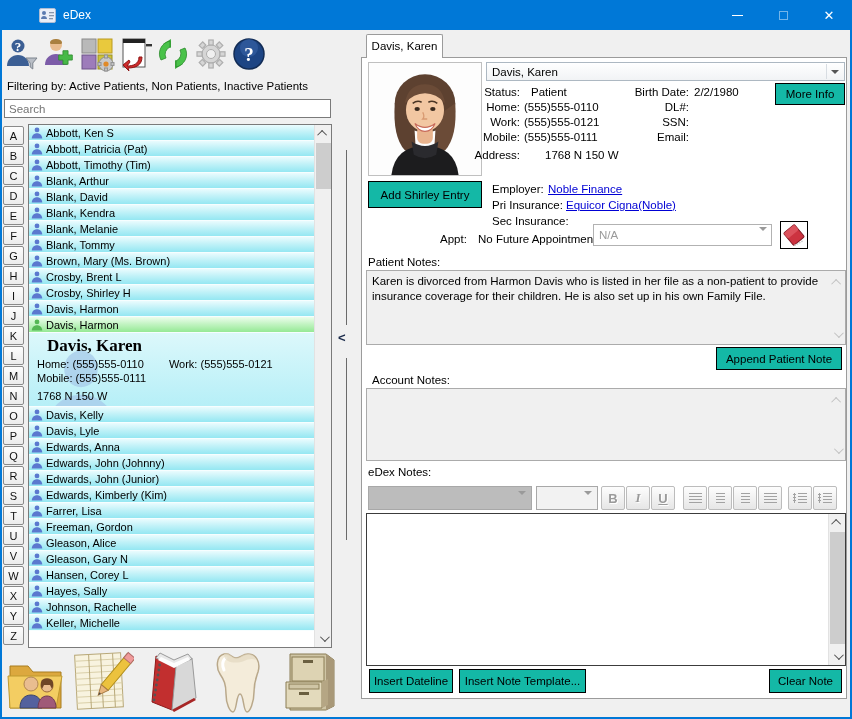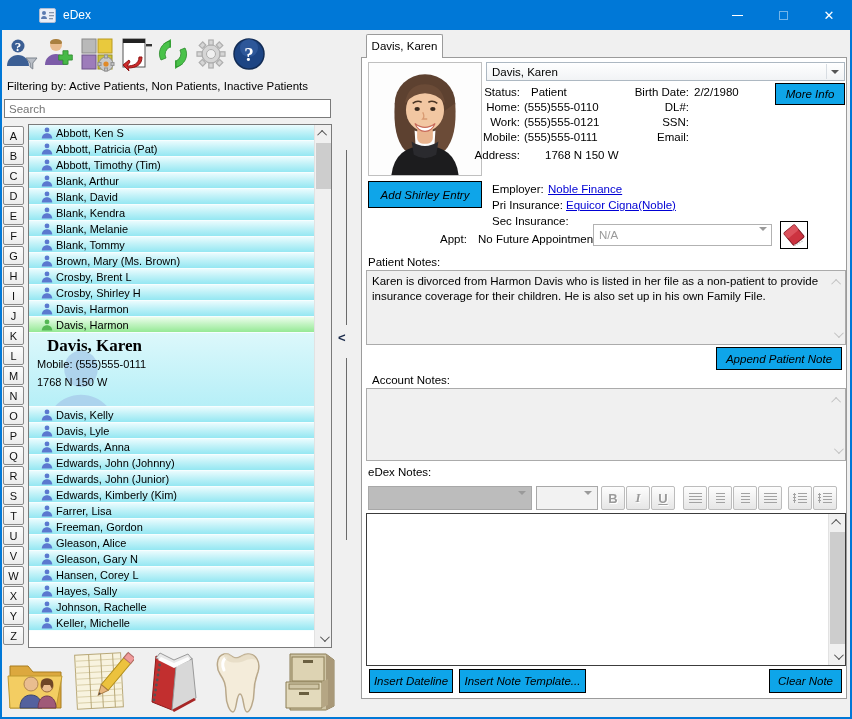--- a/index.html
+++ b/index.html
@@ -23,21 +23,21 @@
   #filterline { position:absolute; left:7px; top:80px; font-size:11.5px; color:#000; }
   #search { position:absolute; left:4px; top:99px; width:327px; height:19px; border:1px solid #7a7a7a; background:#fff; font-size:11.5px; padding:0 4px; color:#444; font-family:"Liberation Sans",sans-serif; }
 
   
   #alphabet { position:absolute; left:3px; top:126px; width:21px; display:flex; flex-direction:column; gap:1px; }
   .alpha-btn { width:21px; height:19px; background:linear-gradient(#fdfdfd,#ececec); border:1px solid #8a8a8a; border-radius:2px; font-size:11px; color:#111; display:flex; align-items:center; justify-content:center; }
 
   
   #listbox { position:absolute; left:28px; top:124px; width:304px; height:524px; border:1px solid #7a7a7a; background:#fff; overflow:hidden; }
   #rows { position:absolute; left:0; top:0; right:17px; }
-  .prow { height:16px; display:flex; align-items:center; gap:3px; padding-left:12px; font-size:11px; color:#000;
+  .prow { height:16px; display:flex; align-items:center; gap:3px; padding-left:2px; font-size:11px; color:#000;
           background:linear-gradient(180deg,#eafcfe 0%,#c2f2f8 45%,#94e7f2 100%); border-bottom:1px solid #f6feff; }
   .prow svg { width:12px; height:13px; fill:#5b79cf; flex:0 0 auto; }
   .prow.green { background:linear-gradient(180deg,#edfeed 0%,#c4f4c4 45%,#95e995 100%); }
   .prow.green svg { fill:#55b855; }
   #expanded { position:relative; height:74px; background:linear-gradient(180deg,#dcf8fb 0%,#b6eff7 100%); border-bottom:1px solid #f6feff; overflow:hidden; }
   #expanded .watermark { position:absolute; left:10px; top:10px; width:84px; height:92px; fill:#a9cdeb; opacity:.8; }
   #expanded .ename { position:relative; font-family:"Liberation Serif", serif; font-weight:bold; font-size:17px; margin:3px 0 1px 18px; }
   #expanded .eline { position:relative; font-size:11px; margin-left:8px; line-height:14px; }
   #expanded .eaddr { position:relative; font-size:11px; margin:5px 0 0 8px; }
   .sp { display:inline-block; width:22px; }
@@ -63,21 +63,21 @@
   #tab { position:absolute; left:366px; top:34px; width:77px; height:24px; background:#fff; border:1px solid #9b9b9b; border-bottom:none; z-index:5; font-size:11.5px; text-align:center; padding-top:5px; border-radius:2px 2px 0 0; }
 
   #photo { position:absolute; left:368px; top:62px; width:114px; height:114px; border:1px solid #c0c0c0; background:#fdfdfd; }
   #namecombo { position:absolute; left:486px; top:62px; width:359px; height:19px; border:1px solid #adb8c2; background:linear-gradient(#ffffff,#f1f3f5); font-size:11.5px; display:flex; align-items:center; padding-left:5px; }
   #namecombo .arrowbox { position:absolute; right:1px; top:1px; bottom:1px; width:17px; display:flex; align-items:center; justify-content:center; border-left:1px solid #d8dde2; }
   .tri-down { width:0; height:0; border-left:4px solid transparent; border-right:4px solid transparent; border-top:4px solid #555; }
   .tri-down.dis { border-top-color:#9a9a9a; }
 
   .ilabel { position:absolute; font-size:11.5px; color:#000; text-align:right; }
   .ivalue { position:absolute; font-size:11.5px; color:#000; }
-  .btn { position:absolute; background:#0ea5e9; border:1px solid #000; font-size:11.5px; color:#000; display:flex; align-items:center; justify-content:center; font-family:"Liberation Sans",sans-serif;font-style:italic; }
+  .btn { position:absolute; background:#14b8a6; border:1px solid #000; font-size:11.5px; color:#000; display:flex; align-items:center; justify-content:center; font-family:"Liberation Sans",sans-serif; }
 
   .link { color:#0000d4; text-decoration:underline; cursor:pointer; }
 
   #apptcombo { position:absolute; left:593px; top:224px; width:179px; height:22px; border:1px solid #b2b2b2; background:#fff; color:#9a9a9a; font-size:11.5px; display:flex; align-items:center; padding-left:5px; }
   #apptcombo .arrowbox { position:absolute; right:4px; top:6px; }
   #apptbook { position:absolute; left:780px; top:221px; width:28px; height:28px; background:#fff; border:1px solid #000; display:flex; align-items:center; justify-content:center; }
 
   .notesbox { position:absolute; background:#f0f0f0; border:1px solid #ababab; font-size:11.5px; line-height:15px; color:#000; padding:3px 20px 3px 5px; }
   .ghost-chev { position:absolute; right:4px; width:7px; height:7px; border-left:1.5px solid #c2c2c2; border-top:1.5px solid #c2c2c2; }
 
@@ -328,20 +328,26 @@
             <span>Davis, Harmon</span>
           </div>
         </div>
       <div id="expanded">
         <svg class="watermark" viewBox="0 0 16 16" preserveAspectRatio="none">
           <circle cx="8" cy="4.5" r="3.2"></circle>
             <path d="M1 16c0-4 3.1-7 7-7s7 3 7 7z"></path>
         </svg>
         <div class="ename">Davis, Karen</div>
         <div class="eline">
+          <span>Home:</span>
+          <span>(555)555-0110</span><span class="sp"></span>
+          <span>Work:</span>
+          <span>(555)555-0121</span>
+        </div>
+        <div class="eline">
           <span>Mobile:</span>
           <span>(555)555-0111</span>
         </div>
         <div class="eaddr">1768 N  150 W</div>
       </div>
       <div id="rows-after">
           <div class="prow">
             <svg viewBox="0 0 16 16">
               <circle cx="8" cy="4.5" r="3.2"></circle>
               <path d="M1 16c0-4 3.1-7 7-7s7 3 7 7z"></path>

